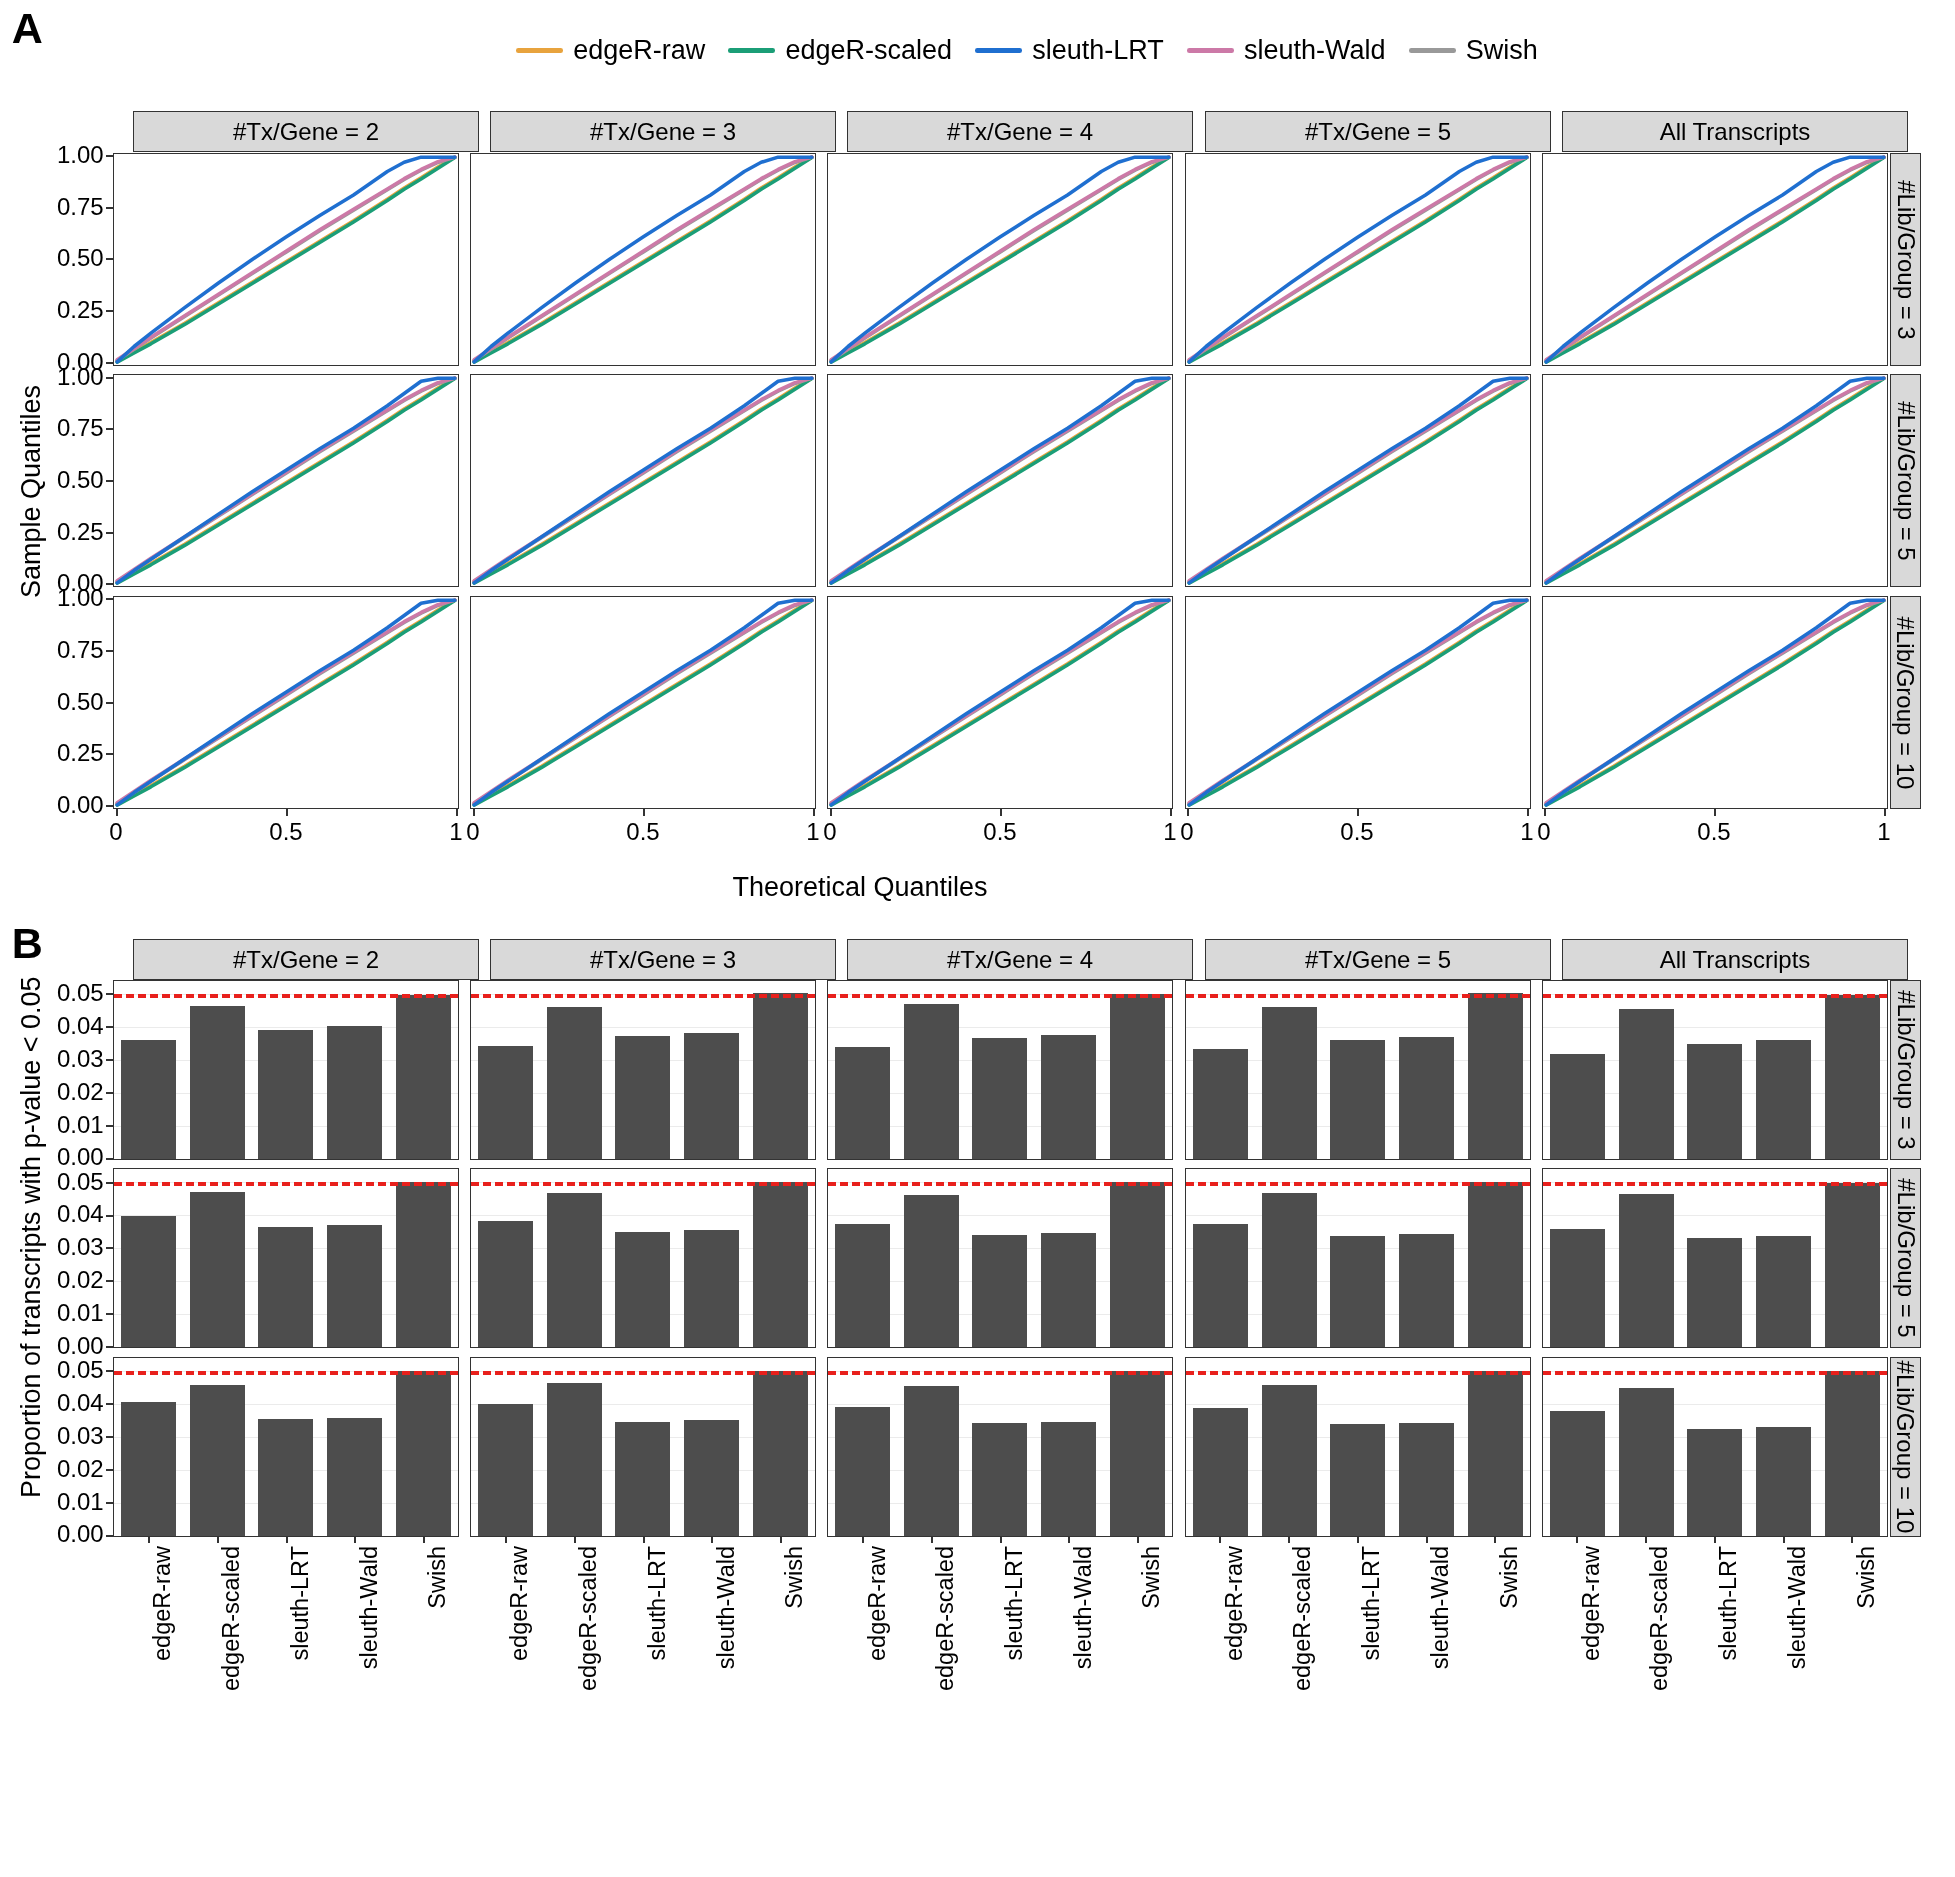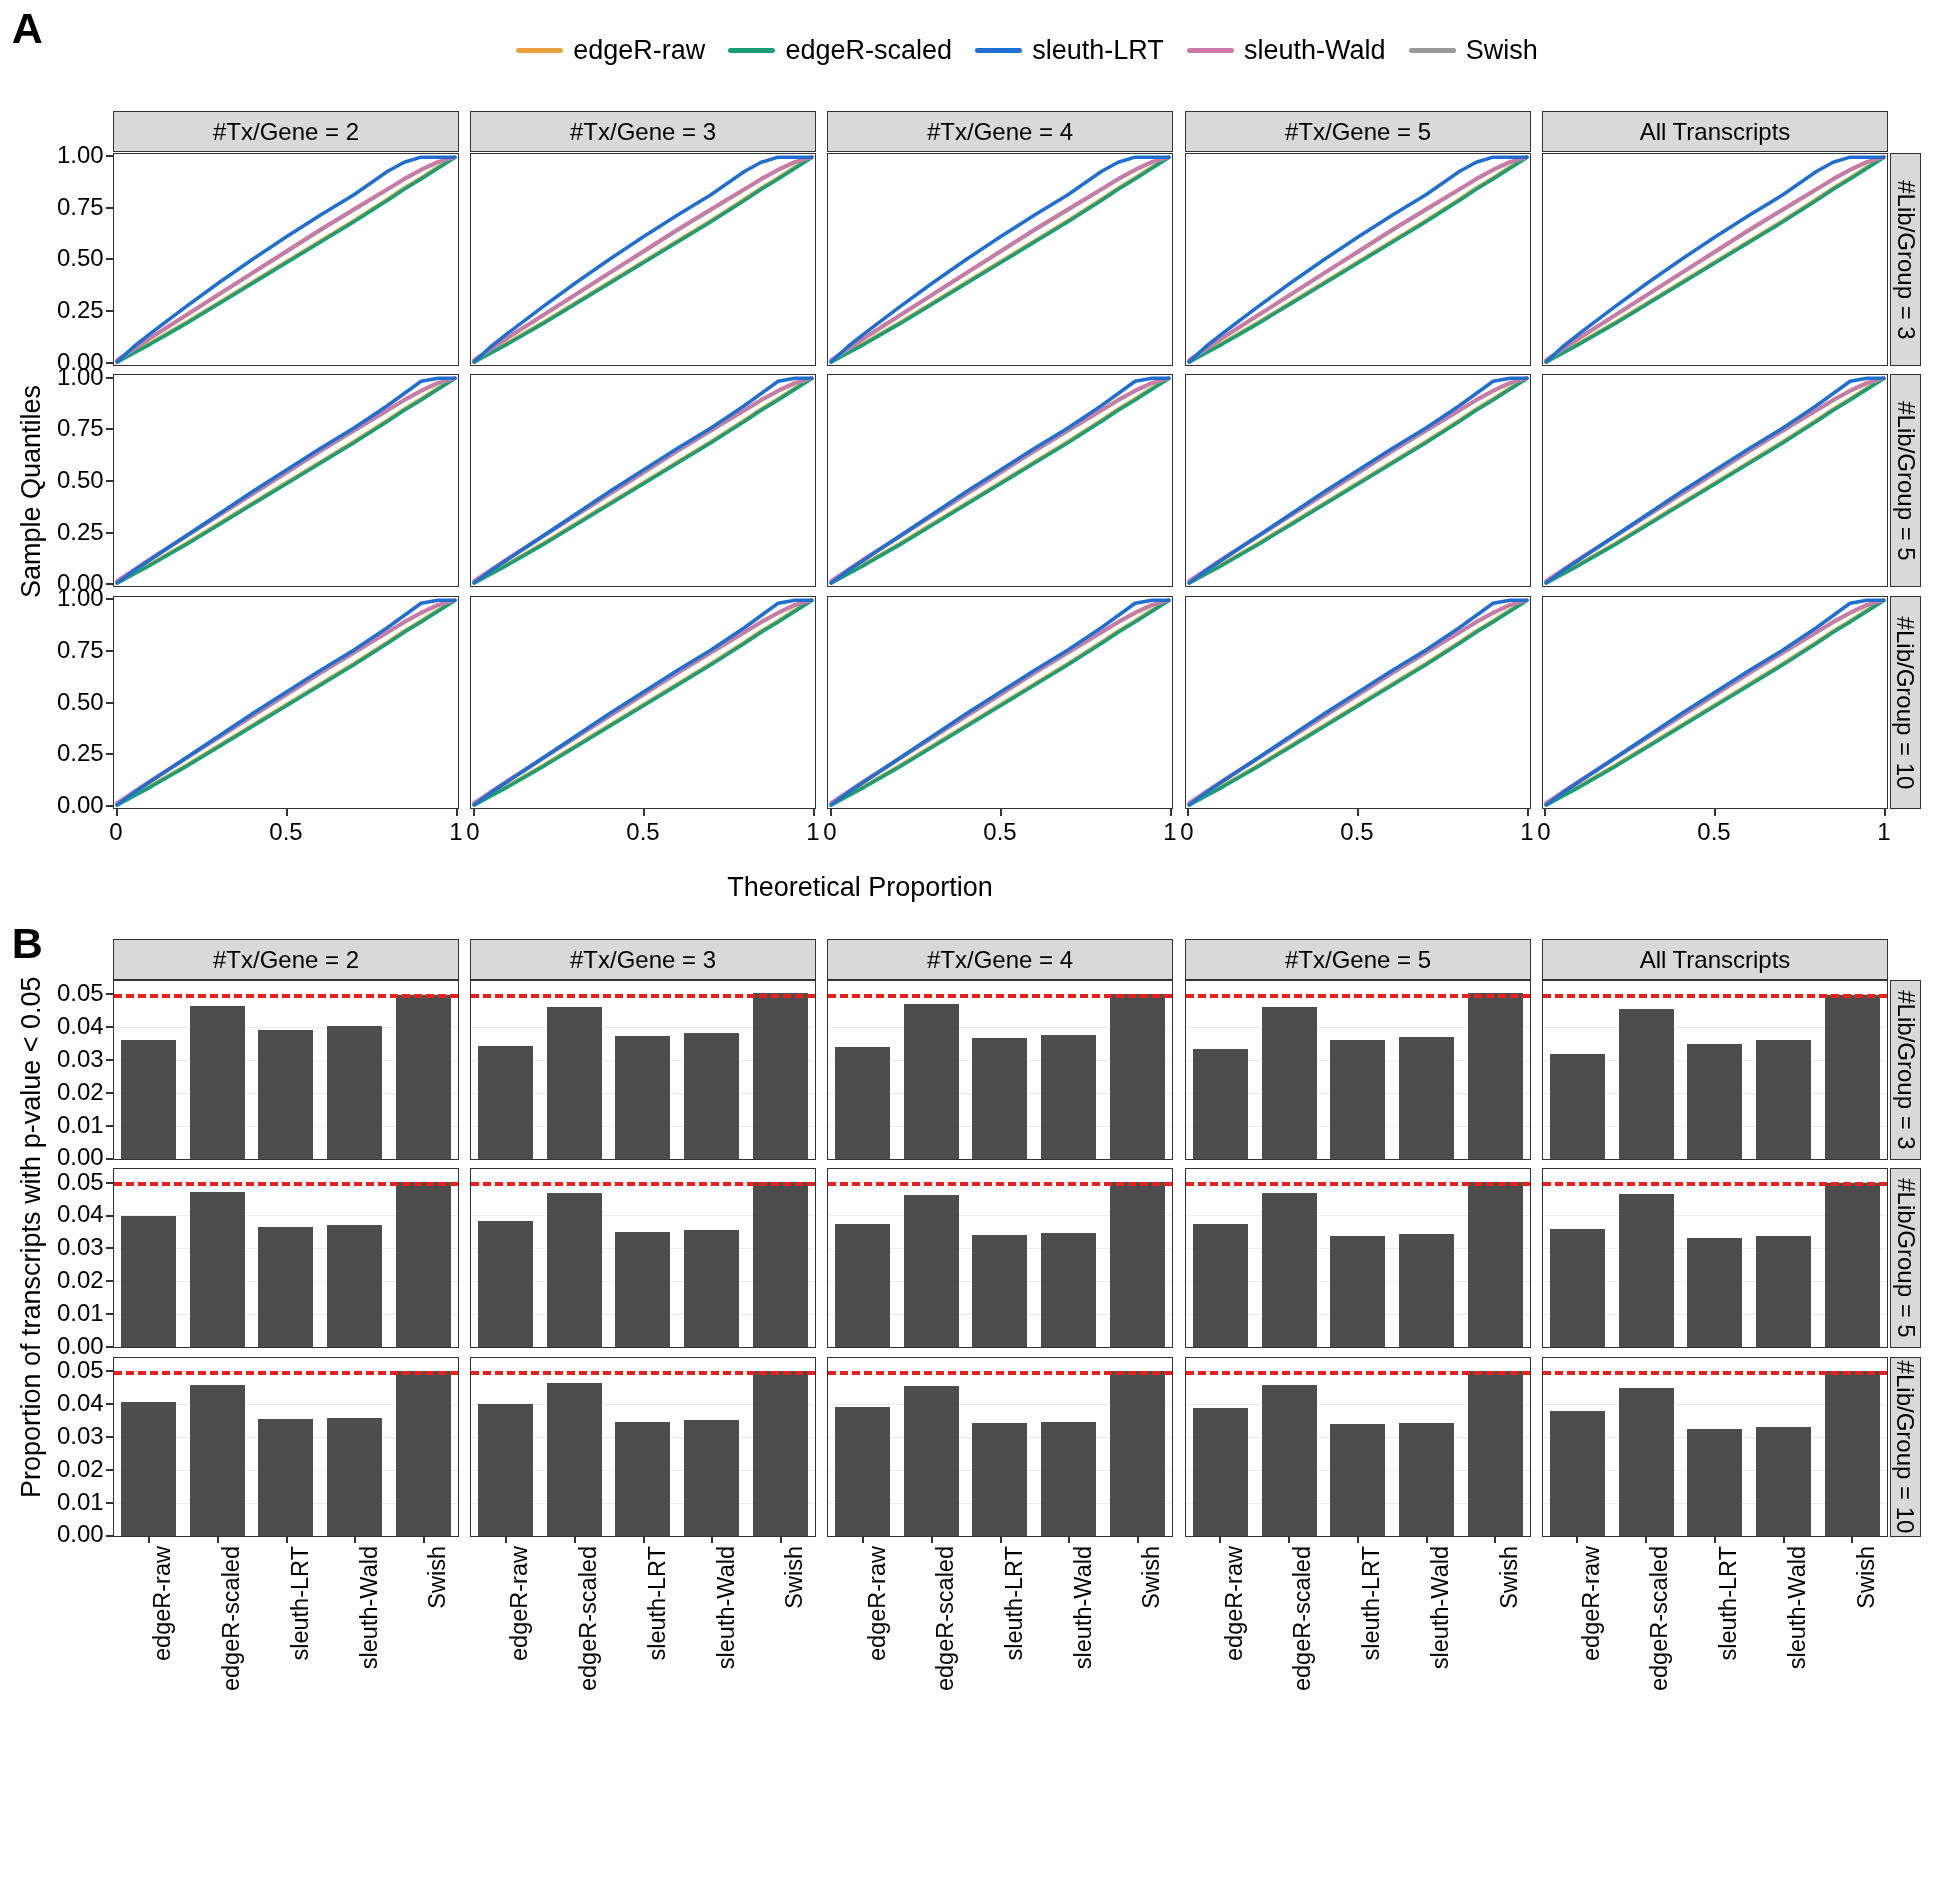--- a/index.html
+++ b/index.html
@@ -55,20 +55,21 @@
   .strip-top, .strip-right {
     background: #d9d9d9;
     border: 1.2px solid #333333;
     display: flex;
     align-items: center;
     justify-content: center;
     box-sizing: border-box;
   }
   .strip-top {
     font-size: 24px;
+    margin-left: 20px;
   }
   .strip-right {
     font-size: 24px;
   }
   .strip-right span {
     transform: rotate(90deg);
     white-space: nowrap;
     display: block;
   }
   .cell {
@@ -160,21 +161,21 @@
         <div class="legend-label">sleuth-Wald</div>
       </div>
       <div class="legend-item">
         <div class="legend-line" style="background: rgb(153, 153, 153);"></div>
         <div class="legend-label">Swish</div>
       </div>
     </div>
 
   <div class="axis-title vert" style="left:15.6px; top:598px;">Sample Quantiles</div>
 
-  <div class="axis-title" style="left:117px; top:872px; width:1486px;">Theoretical Proportion</div>
+  <div class="axis-title" style="left:117px; top:872px; width:1486px;">Theoretical Quantiles</div>
 
   <div id="grid-a">
       <div class="strip-top" style="position:absolute;left:113px;top:111px;width:346px;height:41px;">#Tx/Gene = 2</div>
       <div class="strip-top" style="position:absolute;left:470px;top:111px;width:346px;height:41px;">#Tx/Gene = 3</div>
       <div class="strip-top" style="position:absolute;left:827px;top:111px;width:346px;height:41px;">#Tx/Gene = 4</div>
       <div class="strip-top" style="position:absolute;left:1185px;top:111px;width:346px;height:41px;">#Tx/Gene = 5</div>
       <div class="strip-top" style="position:absolute;left:1542px;top:111px;width:346px;height:41px;">All Transcripts</div>
       <div class="cell" style="position:absolute;left:113px;top:153px;width:346px;height:213px;">
         <svg width="344" height="211" viewBox="0 0 879 539">
           <path d="M8.0,528.9L51.2,505.4L94.3,481.8L180.6,432.2L266.9,379.9L353.2,327.6L439.5,275.3L525.8,223.0L612.1,170.7L698.4,115.7L741.5,87.0L784.7,60.8L827.8,33.1L871.0,8.0" fill="none" stroke="#E8A33D" stroke-width="9" stroke-linecap="round" stroke-linejoin="round"></path>

